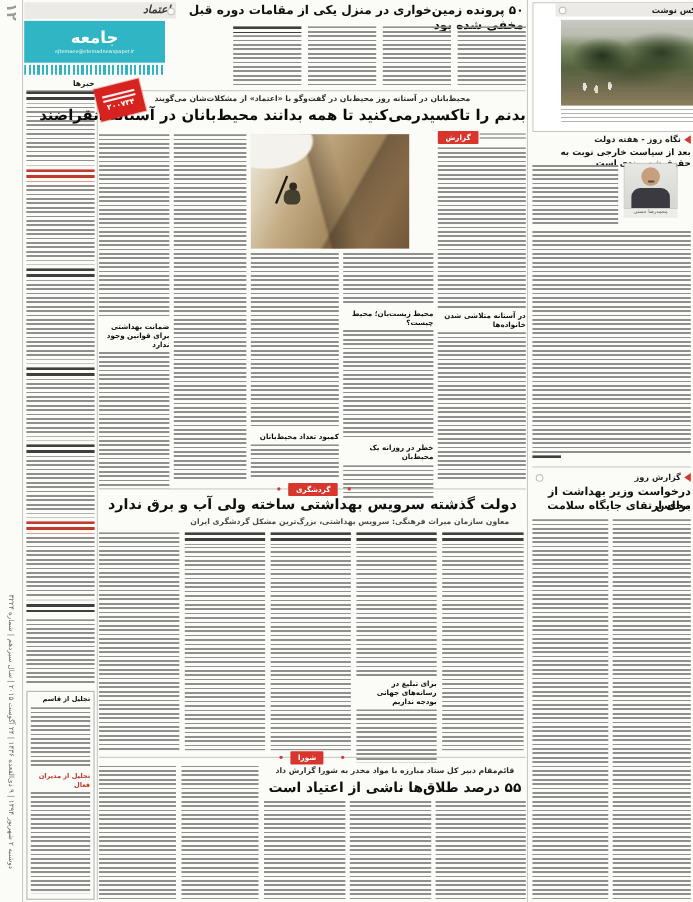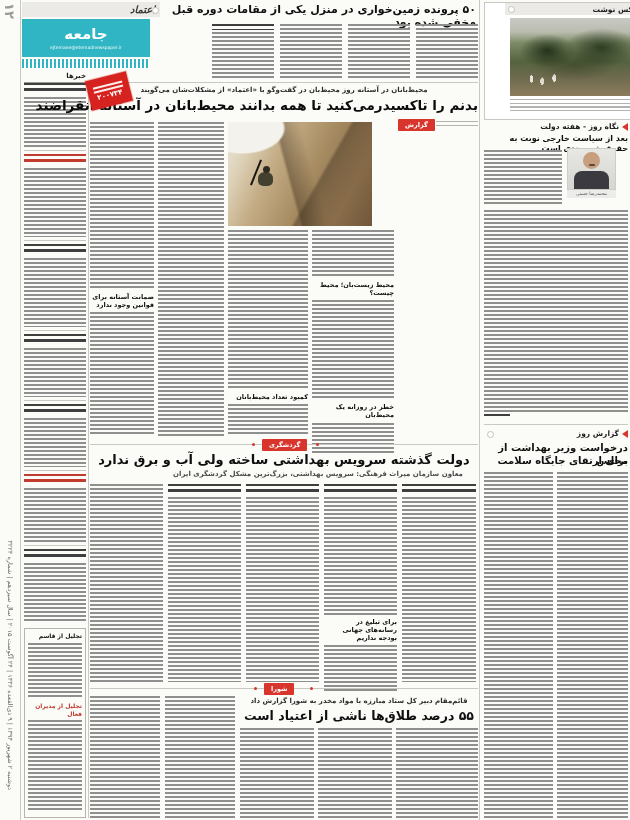--- a/index.html
+++ b/index.html
@@ -154,36 +154,41 @@
   <div class="abs gk-l" style="left:436px;top:121px;width:42px;height:7px;"></div>
 
   <div class="abs rg-photo" style="left:228px;top:122px;width:144px;height:104px;">
     <div class="rg-fig">
       <div class="rifle"></div>
       <div class="body"></div>
       <div class="head"></div>
     </div>
   </div>
 
+  <div class="abs" style="left:398px;top:134px;width:80px;">
+    <div class="gk" style="height:146px;"></div>
+    <div class="subhead" style="margin:3px 0;">در آستانه متلاشی شدن خانواده‌ها</div>
+    <div class="gk" style="height:136px;"></div>
+  </div>
   <div class="abs" style="left:312px;top:230px;width:82px;">
     <div class="gk" style="height:48px;"></div>
     <div class="subhead" style="margin:3px 0;">محیط زیست‌بان؛ محیط چیست؟</div>
     <div class="gk" style="height:100px;"></div>
     <div class="subhead" style="margin:3px 0;">خطر در روزانه یک محیط‌بان</div>
     <div class="gk" style="height:30px;"></div>
   </div>
   <div class="abs" style="left:228px;top:230px;width:80px;">
     <div class="gk" style="height:160px;"></div>
     <div class="subhead" style="margin:3px 0;">کمبود تعداد محیط‌بانان</div>
     <div class="gk" style="height:32px;"></div>
   </div>
   <div class="abs gk" style="left:158px;top:122px;width:66px;height:316px;"></div>
   <div class="abs" style="left:90px;top:122px;width:64px;">
     <div class="gk" style="height:168px;"></div>
-    <div class="subhead" style="margin:3px 0;">ضمانت آستانه برای قوانین وجود ندارد</div>
+    <div class="subhead" style="margin:3px 0;">ضمانت بهداشتی برای قوانین وجود ندارد</div>
     <div class="gk" style="height:124px;"></div>
   </div>
 
   <div class="abs rule-h" style="left:90px;top:444px;width:388px;"></div>
   <div class="abs dot-r" style="left:252px;top:443px;"></div>
   <div class="abs dot-r" style="left:316px;top:443px;"></div>
   <div class="abs tag" style="left:262px;top:439px;">گردشگری</div>
   <div class="abs h-sec" style="left:90px;top:452px;width:388px;">دولت گذشته سرویس بهداشتی ساخته ولی آب و برق ندارد</div>
   <div class="abs deck" style="left:90px;top:470px;width:388px;">معاون سازمان میراث فرهنگی: سرویس بهداشتی، بزرگ‌ترین مشکل گردشگری ایران</div>
   <div class="abs" style="left:402px;top:484px;width:74px;">

